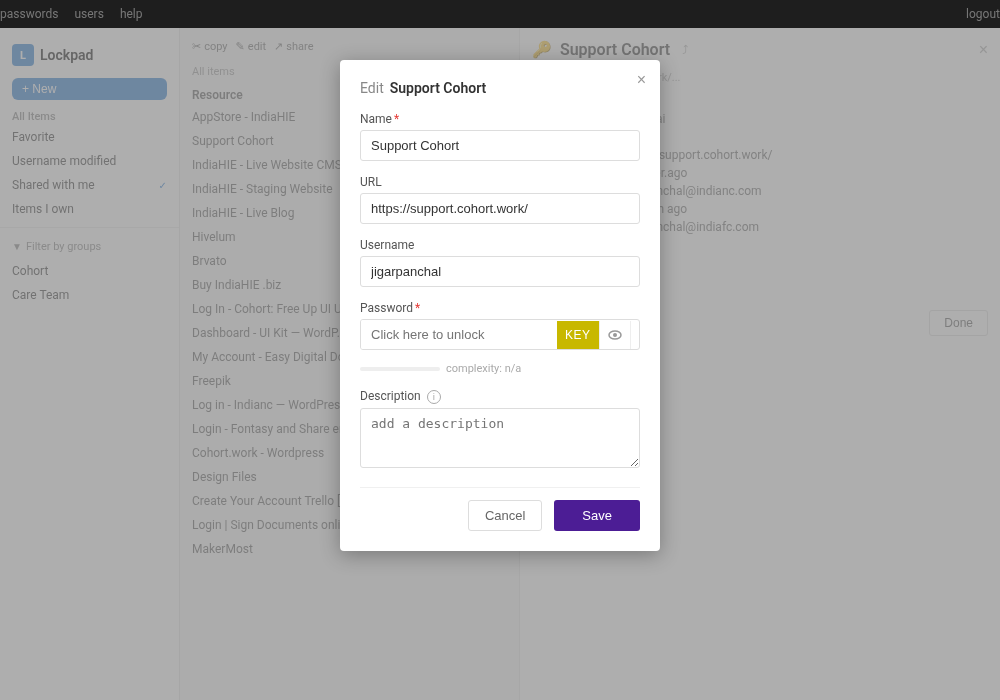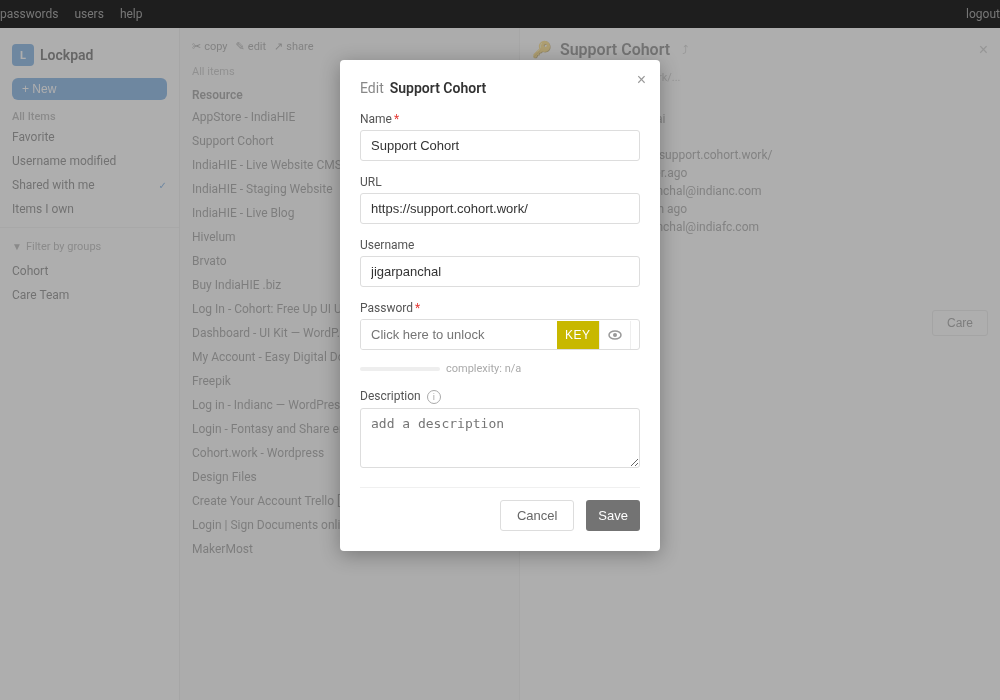--- a/index.html
+++ b/index.html
@@ -345,24 +345,24 @@
     .btn-cancel {
       background: none;
       border: 1px solid #ddd;
       border-radius: 3px;
       padding: 7px 16px;
       font-size: 13px;
       color: #666;
       cursor: pointer;
     }
     .btn-save {
-      background: #737373;
+      background: #4c1d95;
       border: none;
       border-radius: 3px;
-      padding: 7px 12px;
+      padding: 7px 28px;
       font-size: 13px;
       color: white;
       cursor: pointer;
       font-weight: 500;
     }
 
     .info-icon {
       display: inline-flex;
       align-items: center;
       justify-content: center;
@@ -483,21 +483,21 @@
       </div>
       <div class="detail-row">
         <span class="detail-key">Modified by</span>
         <span>jigarpanchal@indiafc.com</span>
       </div>
 
       <div class="detail-section-label">Description</div>
       <div class="detail-section-label">Shared with</div>
       <div class="detail-section-label">Comments</div>
       <div style="text-align:right;margin-top:auto;">
-        <button style="background:none;border:1px solid #ddd;border-radius:3px;padding:5px 14px;font-size:12px;color:#555;cursor:pointer;">Care</button>
+        <button style="background:none;border:1px solid #ddd;border-radius:3px;padding:5px 14px;font-size:12px;color:#555;cursor:pointer;">Done</button>
       </div>
     </div>
 
   </div>
 </div>
 
 <div class="modal-overlay">
   <div class="modal">
 
     <div class="modal-header">

